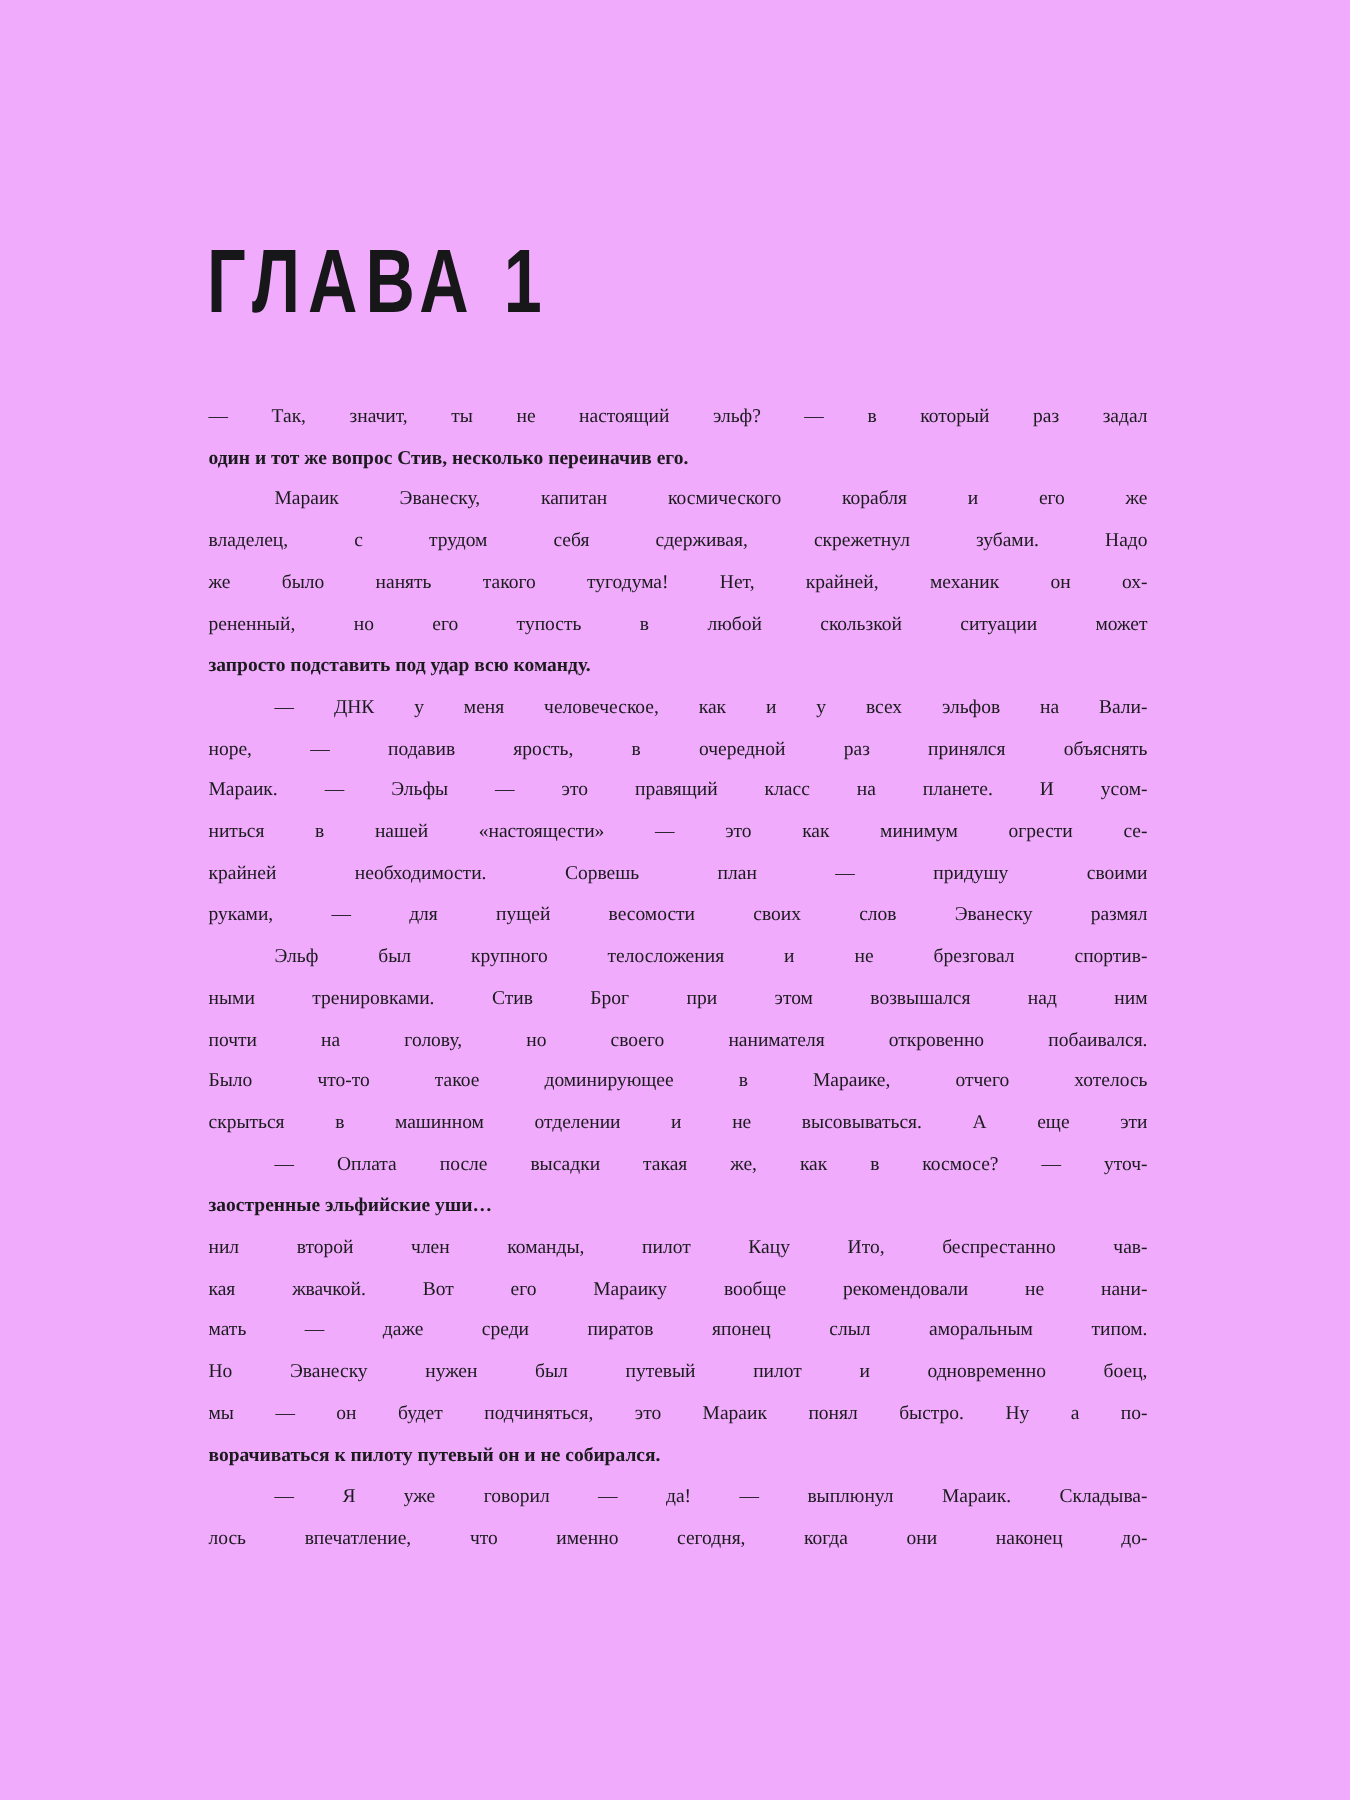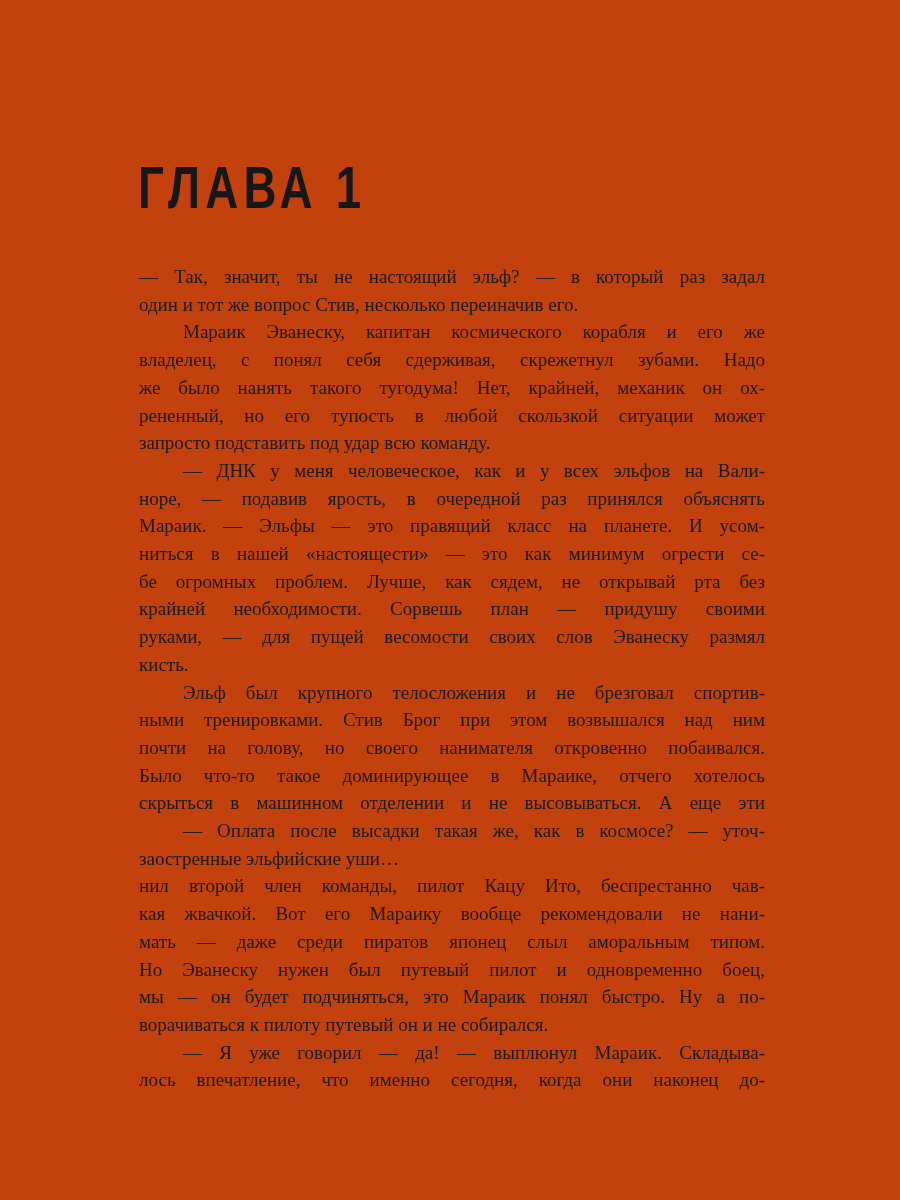--- a/index.html
+++ b/index.html
@@ -25,54 +25,52 @@
     transform: scaleX(0.76);
     transform-origin: left top;
     white-space: nowrap;
   }
   .body-text {
     position: absolute;
     left: 139px;
     top: 263px;
     width: 626px;
     font-family: "Liberation Serif", "DejaVu Serif", serif;
-    font-size: 19px;
+    font-size: 13px;
     line-height: 27.7px;
     color: #1b1b1e;
   }
   .line {
     text-align: justify;
     text-align-last: justify;
     hyphens: none;
     white-space: normal;
   }
-  .line.para-end { text-align-last: left; }
+  .line.para-end { text-align-last: left; font-weight: bold; }
   .line.indent { text-indent: 44px; }
 </style>
 </head>
 <body>
 
-<div class="page" style="background: #c2410c;">
+<div class="page" style="background: #f0abfc;">
   <h1 class="chapter-title" style="color: rgb(23, 23, 26);">Глава 1</h1>
   <div class="body-text" style="color: rgb(27, 27, 30);">
       <div class="line">— Так, значит, ты не настоящий эльф? — в который раз задал</div>
       <div class="line para-end">один и тот же вопрос Стив, несколько переиначив его.</div>
       <div class="line indent">Мараик Эванеску, капитан космического корабля и его же</div>
-      <div class="line">владелец, с понял себя сдерживая, скрежетнул зубами. Надо</div>
+      <div class="line">владелец, с трудом себя сдерживая, скрежетнул зубами. Надо</div>
       <div class="line">же было нанять такого тугодума! Нет, крайней, механик он ох-</div>
       <div class="line">рененный, но его тупость в любой скользкой ситуации может</div>
       <div class="line para-end">запросто подставить под удар всю команду.</div>
       <div class="line indent">— ДНК у меня человеческое, как и у всех эльфов на Вали-</div>
       <div class="line">норе, — подавив ярость, в очередной раз принялся объяснять</div>
       <div class="line">Мараик. — Эльфы — это правящий класс на планете. И усом-</div>
       <div class="line">ниться в нашей «настоящести» — это как минимум огрести се-</div>
-      <div class="line">бе огромных проблем. Лучше, как сядем, не открывай рта без</div>
       <div class="line">крайней необходимости. Сорвешь план — придушу своими</div>
       <div class="line">руками, — для пущей весомости своих слов Эванеску размял</div>
-      <div class="line para-end">кисть.</div>
       <div class="line indent">Эльф был крупного телосложения и не брезговал спортив-</div>
       <div class="line">ными тренировками. Стив Брог при этом возвышался над ним</div>
       <div class="line">почти на голову, но своего нанимателя откровенно побаивался.</div>
       <div class="line">Было что-то такое доминирующее в Мараике, отчего хотелось</div>
       <div class="line">скрыться в машинном отделении и не высовываться. А еще эти</div>
       <div class="line indent">— Оплата после высадки такая же, как в космосе? — уточ-</div>
       <div class="line para-end">заостренные эльфийские уши…</div>
       <div class="line">нил второй член команды, пилот Кацу Ито, беспрестанно чав-</div>
       <div class="line">кая жвачкой. Вот его Мараику вообще рекомендовали не нани-</div>
       <div class="line">мать — даже среди пиратов японец слыл аморальным типом.</div>

